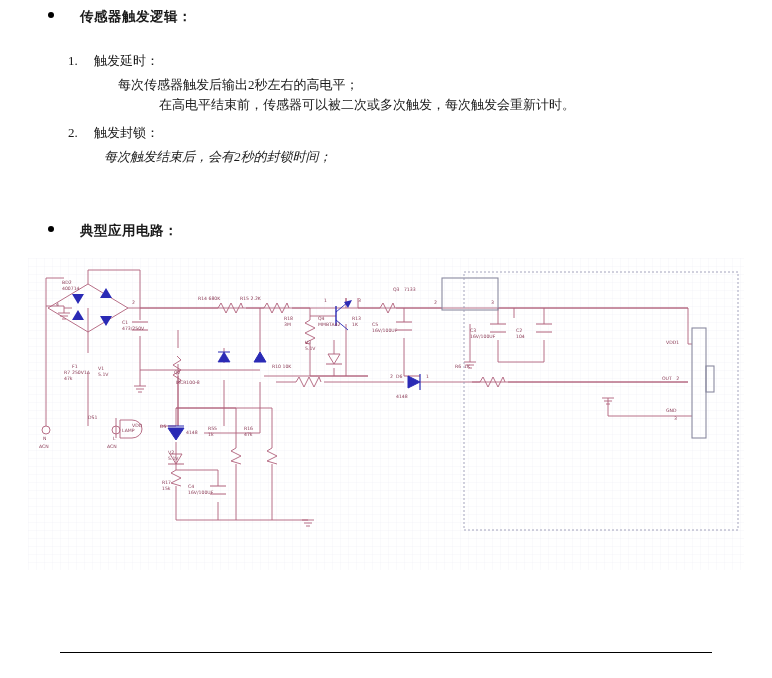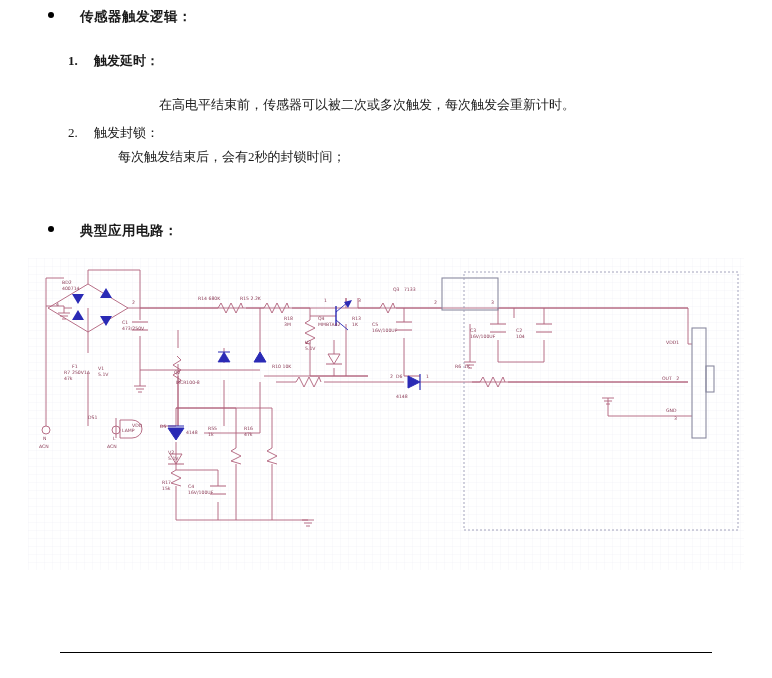--- a/index.html
+++ b/index.html
@@ -97,29 +97,30 @@
 </head>
 <body>
 
 <div class="page">
 
   <div class="section-heading" style="left:48px; top:8px;">
     <span class="bullet-dot"></span>
     <span>传感器触发逻辑：</span>
   </div>
 
-  <div class="num-item" style="left:68px; top:52px;font-weight:bold;">
+  <div class="num-item" style="left:68px; top:52px;">
     <span class="num-label">1.</span><span>触发延时：</span>
   </div>
+  <div class="sub-line" style="left:118px; top:76px;">每次传感器触发后输出2秒左右的高电平；</div>
   <div class="sub-line" style="left:118px; top:96px;margin-left:41px;">在高电平结束前，传感器可以被二次或多次触发，每次触发会重新计时。</div>
 
   <div class="num-item" style="left:68px; top:124px;">
     <span class="num-label">2.</span><span>触发封锁：</span>
   </div>
-  <div class="sub-line" style="left:118px; top:148px;">每次触发结束后，会有2秒的封锁时间；</div>
+  <div class="sub-line" style="left:104px; top:148px;font-style:italic;">每次触发结束后，会有2秒的封锁时间；</div>
 
   <div class="section-heading" style="left:48px; top:222px;font-family:Liberation Mono, monospace;">
     <span class="bullet-dot"></span>
     <span>典型应用电路：</span>
   </div>
 
   <div class="diagram">
     <svg width="716" height="312" viewBox="0 0 716 312" xmlns="http://www.w3.org/2000/svg">
       <defs>
         <pattern id="grid" width="8" height="8" patternUnits="userSpaceOnUse">

